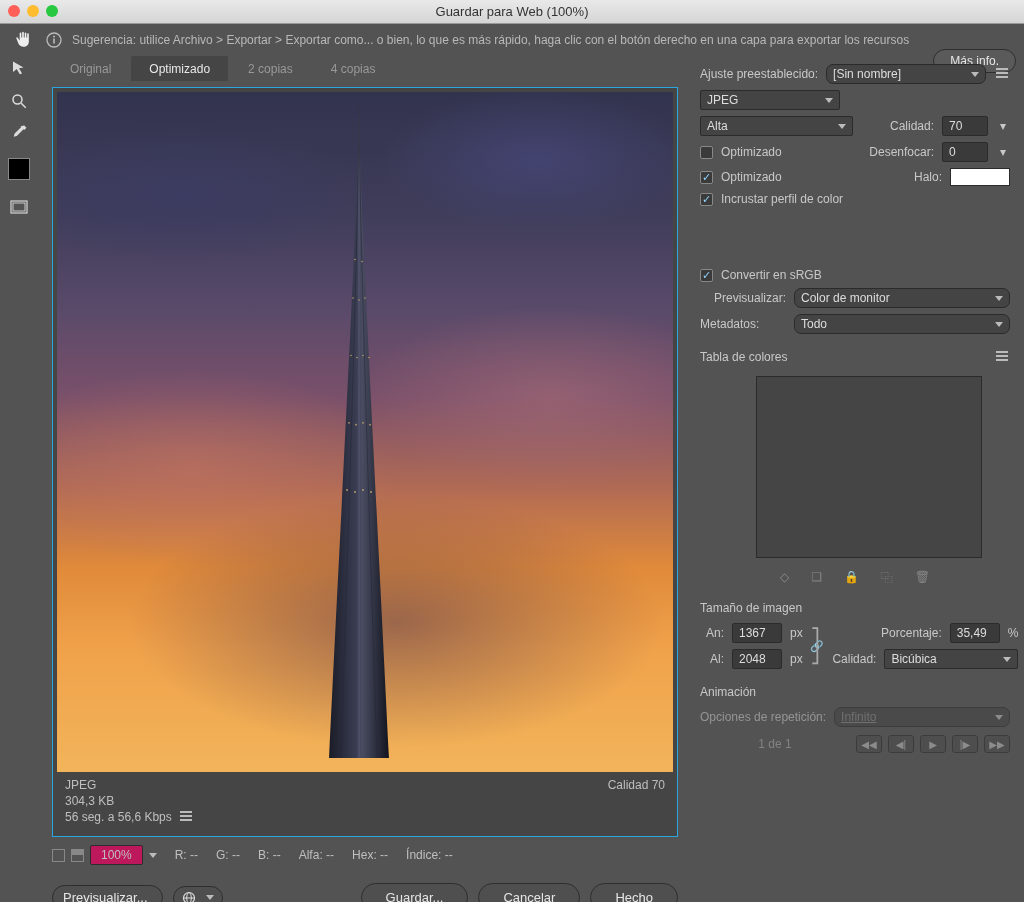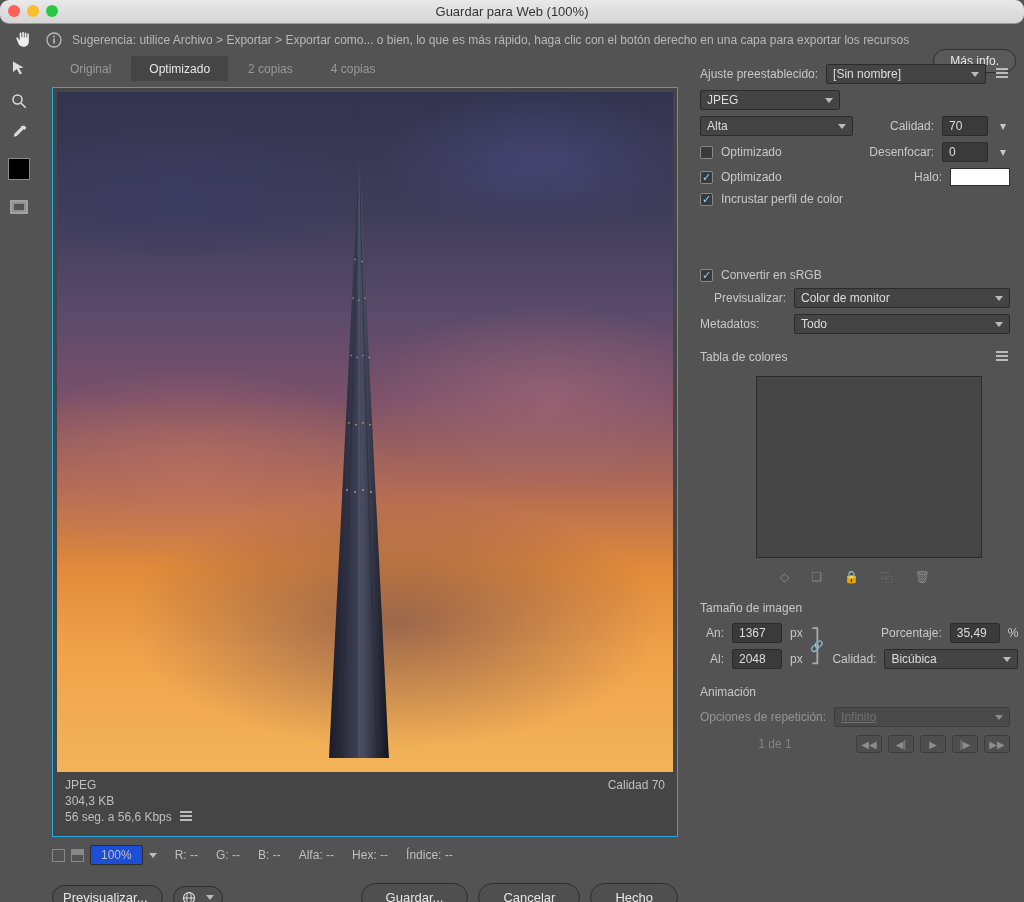--- a/index.html
+++ b/index.html
@@ -1,17 +1,17 @@
 <!DOCTYPE html>
 <html><head>
 <meta charset="utf-8">
 <style>
   * { box-sizing: border-box; margin: 0; padding: 0; font-family: -apple-system, "Helvetica Neue", Arial, sans-serif; }
   body { width: 1024px; height: 902px; background: #535353; color: #d6d6d6; font-size: 12px; overflow: hidden; }
-  .titlebar { height: 24px; background: linear-gradient(#e9e9e9,#d5d5d5); display: flex; align-items: center; position: relative; border-bottom:1px solid #999;border-radius:9px; }
+  .titlebar { height: 24px; background: linear-gradient(#e9e9e9,#d5d5d5); display: flex; align-items: center; position: relative; border-bottom:1px solid #999; }
   .traffic { position:absolute; left:8px; top:5px; display:flex; gap:7px; }
   .traffic span { width:12px; height:12px; border-radius:50%; display:inline-block; }
   .tl-close{background:#ff5f57;} .tl-min{background:#febc2e;} .tl-max{background:#28c840;}
   .titlebar .title { margin:0 auto; color:#333; font-size:13px; }
   .hintbar { height:32px; display:flex; align-items:center; padding:0 8px; gap:8px; }
   .hintbar .info-icon { width:18px; text-align:center;}
   .hintbar .hint { color:#b8b8b8; font-size:12px; flex:1; }
   .btn { background:#5a5a5a; border:1px solid #2e2e2e; border-radius:14px; padding:4px 16px; color:#e6e6e6; font-size:12px; cursor:pointer;margin-top:42px; }
   .main { display:flex; height: calc(902px - 24px - 32px); }
   .toolstrip { width:38px; background:#535353; display:flex; flex-direction:column; align-items:center; padding-top:2px; gap:10px; }
@@ -31,32 +31,32 @@
      radial-gradient(ellipse 320px 150px at 22% 55%, rgba(200,120,100,.45), transparent 65%),
      radial-gradient(ellipse 380px 180px at 55% 78%, rgba(90,60,80,.55), transparent 70%);}
   .tower{position:absolute;left:50%;top:2%;transform:translateX(-55%);width:120px;height:96%;}
   .tower svg{width:100%;height:100%;}
   .preview-meta { display:flex; justify-content:space-between; padding:6px 8px 8px; color:#bfbfbf; font-size:12px;}
   .preview-meta .left{display:flex;flex-direction:column;gap:2px;}
   .meta-line3{display:flex;align-items:center;gap:6px;}
   .statusbar { display:flex; align-items:center; gap:18px; padding:8px 14px; color:#bfbfbf; font-size:12px;}
   .statusbar .zoombox{display:flex;align-items:center;gap:6px;}
   .mini-icon{width:13px;height:13px;border:1px solid #888;display:inline-block;}
-  .zoom-val{background:#1d4ed8;border:1px solid #2d2d2d;padding:2px 10px;border-radius:2px;}
+  .zoom-val{background:#be185d;border:1px solid #2d2d2d;padding:2px 10px;border-radius:2px;}
   .bottombar { display:flex; align-items:center; gap:10px; padding:10px 14px 14px;}
   .bottombar .spacer{flex:1;}
   .pill{background:#4f4f4f;border:1px solid #2e2e2e;border-radius:16px;padding:6px 24px;color:#e6e6e6;font-size:13px;cursor:pointer;}
   .pill.small{padding:4px 14px 4px 10px;display:flex;align-items:center;gap:6px;}
   .dropdown{background:#444;border:1px solid #2b2b2b;border-radius:2px;height:20px;display:flex;align-items:center;padding:0 6px;color:#ddd;position:relative;cursor:pointer;}
   .dropdown::after{content:"";position:absolute;right:6px;top:7px;border-left:4px solid transparent;border-right:4px solid transparent;border-top:5px solid #bbb;}
   .numbox{background:#3a3a3a;border:1px solid #2b2b2b;height:20px;padding:0 6px;display:flex;align-items:center;color:#ddd;border-radius:2px;}
   .panel { width:328px; padding:8px 14px 0 4px; display:flex; flex-direction:column; gap:6px; font-size:12px; color:#c8c8c8;}
   .row{display:flex;align-items:center;gap:8px;}
   .row .lbl{white-space:nowrap;}
-  .row .grow{flex:1;}
+  .row .grow{flex:1;border-radius:7px;}
   .row.right{justify-content:flex-end;}
   .chk{width:13px;height:13px;border:1px solid #888;border-radius:2px;display:inline-flex;align-items:center;justify-content:center;background:#3a3a3a;cursor:pointer;}
   .chk.on::after{content:"✓";color:#8fd2ff;font-size:11px;line-height:1;}
   .section-title{color:#c8c8c8;margin-top:10px;margin-bottom:2px;}
   .halo-swatch{width:60px;height:18px;background:#fff;border:1px solid #2b2b2b;}
   .colortable{background:#454545;border:1px solid #2b2b2b;height:182px;margin:6px 28px 0 56px;}
   .ct-icons{display:flex;justify-content:center;gap:22px;margin-top:6px;color:#888;}
   .ct-icons span{cursor:pointer;}
   .link-bracket{color:#aaa;font-size:18px;line-height:10px;display:flex;flex-direction:column;justify-content:center;height:44px;}
   .anim{opacity:.55;}

